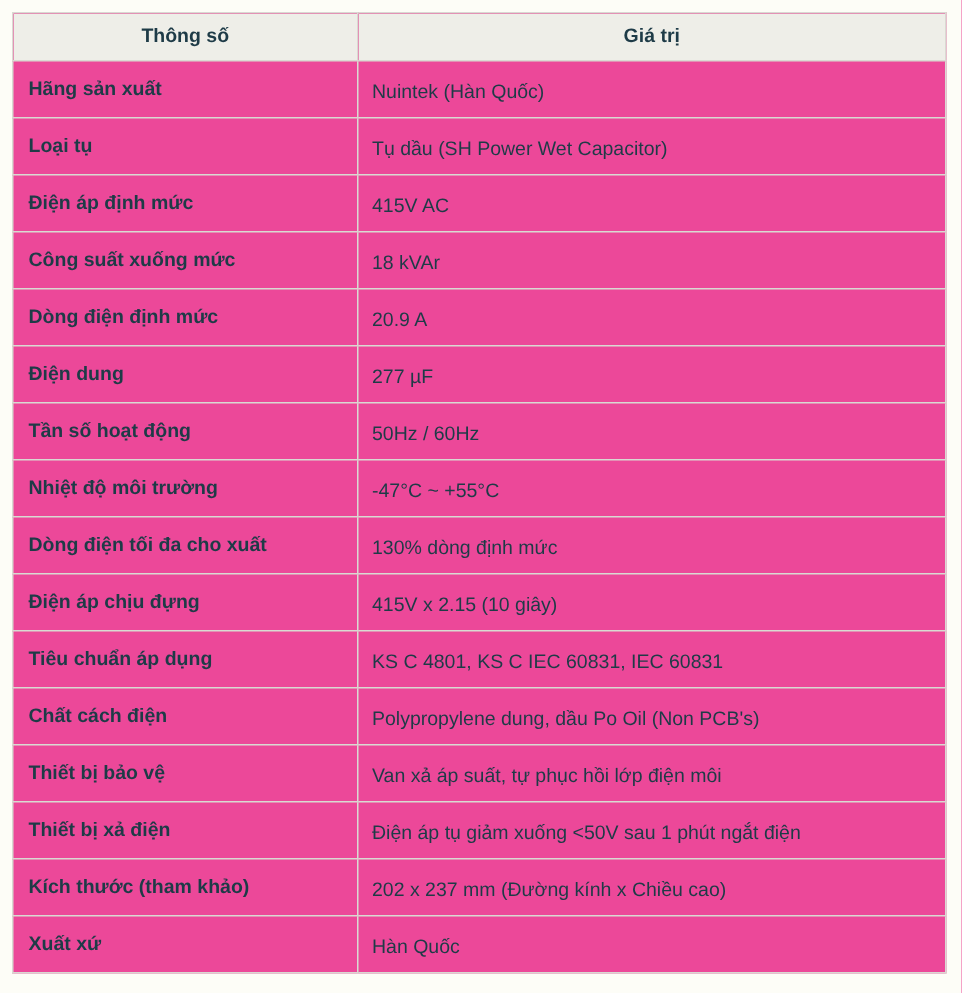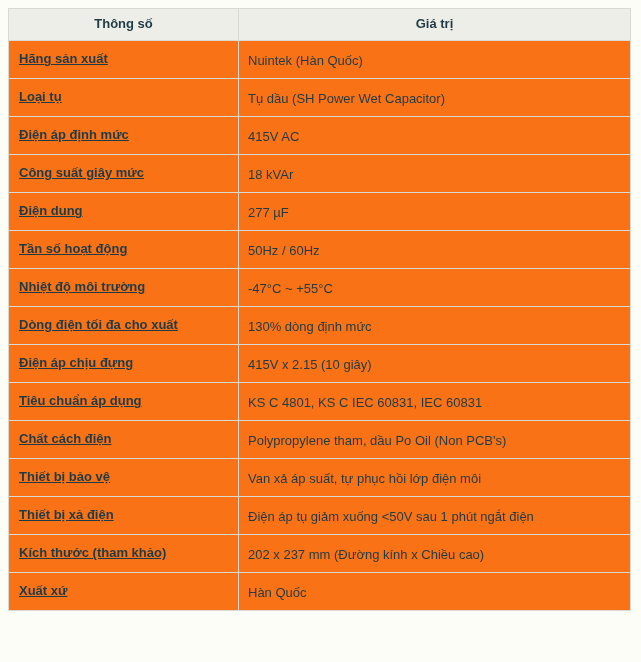--- a/index.html
+++ b/index.html
@@ -14,21 +14,21 @@
     color: #1e3b47;
     overflow: hidden;
   }
   .spec-table {
     position: absolute;
     top: 8px;
     left: 8px;
     width: 622px;
     border-collapse: collapse;
     table-layout: fixed;
-    background: #f97316;
+    background: #ec4899;
   }
   .spec-table th,
   .spec-table td {
     border: 1px solid #d9d9d2;
     font-size: 13px;
     line-height: 1.25;
     vertical-align: middle;
     overflow: hidden;
     white-space: nowrap;
   }
@@ -40,21 +40,20 @@
     color: #1e3b47;
   }
   .spec-table td {
     height: 33px;
   }
   .col-param { width: 230px; }
   .col-value { width: 392px; }
   td.param-cell {
     font-weight: 700;
     padding: 0 10px 0 10px;
-    text-decoration: underline;
   }
   td.value-cell {
     font-weight: 400;
     padding: 4px 10px 0 9px;
   }
 </style>
 </head>
 <body>
 
 <table class="spec-table">
@@ -75,22 +74,26 @@
     </tr>
     <tr>
       <td class="param-cell">Loại tụ</td>
       <td class="value-cell">Tụ dầu (SH Power Wet Capacitor)</td>
     </tr>
     <tr>
       <td class="param-cell">Điện áp định mức</td>
       <td class="value-cell">415V AC</td>
     </tr>
     <tr>
-      <td class="param-cell">Công suất giây mức</td>
+      <td class="param-cell">Công suất xuống mức</td>
       <td class="value-cell">18 kVAr</td>
+    </tr>
+    <tr>
+      <td class="param-cell">Dòng điện định mức</td>
+      <td class="value-cell">20.9 A</td>
     </tr>
     <tr>
       <td class="param-cell">Điện dung</td>
       <td class="value-cell">277 µF</td>
     </tr>
     <tr>
       <td class="param-cell">Tần số hoạt động</td>
       <td class="value-cell">50Hz / 60Hz</td>
     </tr>
     <tr>
@@ -104,21 +107,21 @@
     <tr>
       <td class="param-cell">Điện áp chịu đựng</td>
       <td class="value-cell">415V x 2.15 (10 giây)</td>
     </tr>
     <tr>
       <td class="param-cell">Tiêu chuẩn áp dụng</td>
       <td class="value-cell">KS C 4801, KS C IEC 60831, IEC 60831</td>
     </tr>
     <tr>
       <td class="param-cell">Chất cách điện</td>
-      <td class="value-cell">Polypropylene tham, dầu Po Oil (Non PCB's)</td>
+      <td class="value-cell">Polypropylene dung, dầu Po Oil (Non PCB's)</td>
     </tr>
     <tr>
       <td class="param-cell">Thiết bị bảo vệ</td>
       <td class="value-cell">Van xả áp suất, tự phục hồi lớp điện môi</td>
     </tr>
     <tr>
       <td class="param-cell">Thiết bị xả điện</td>
       <td class="value-cell">Điện áp tụ giảm xuống &lt;50V sau 1 phút ngắt điện</td>
     </tr>
     <tr>

